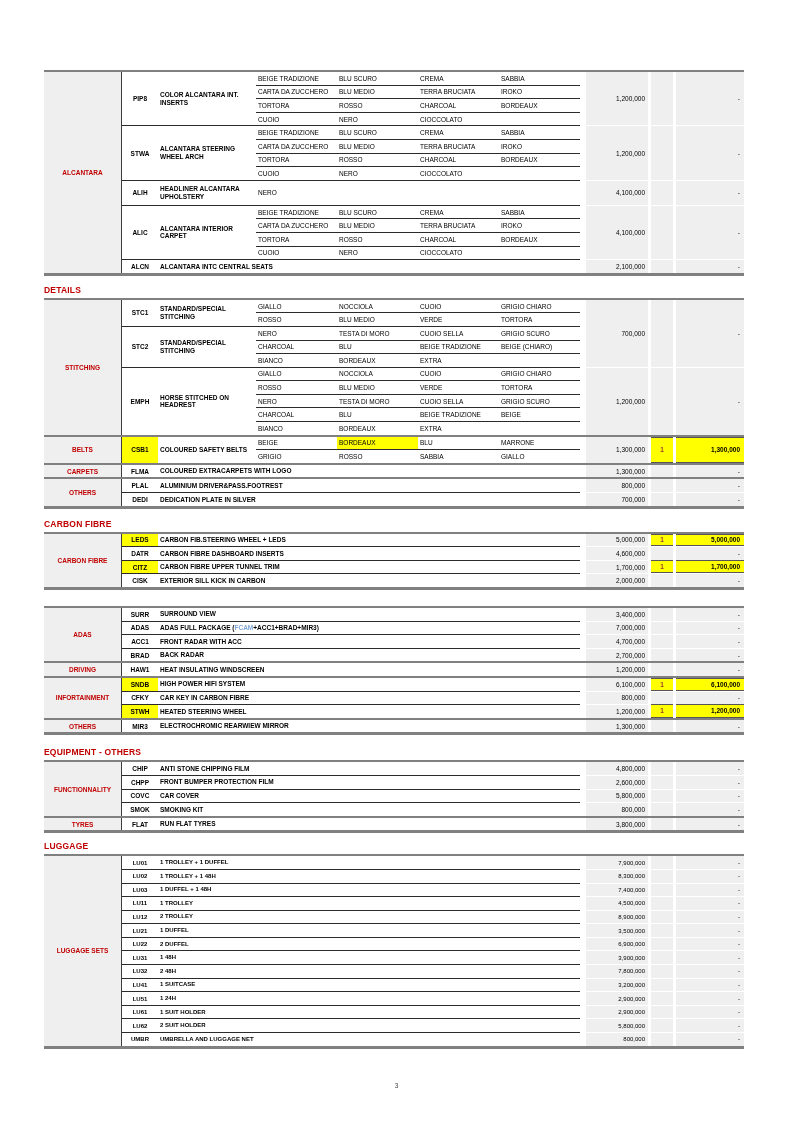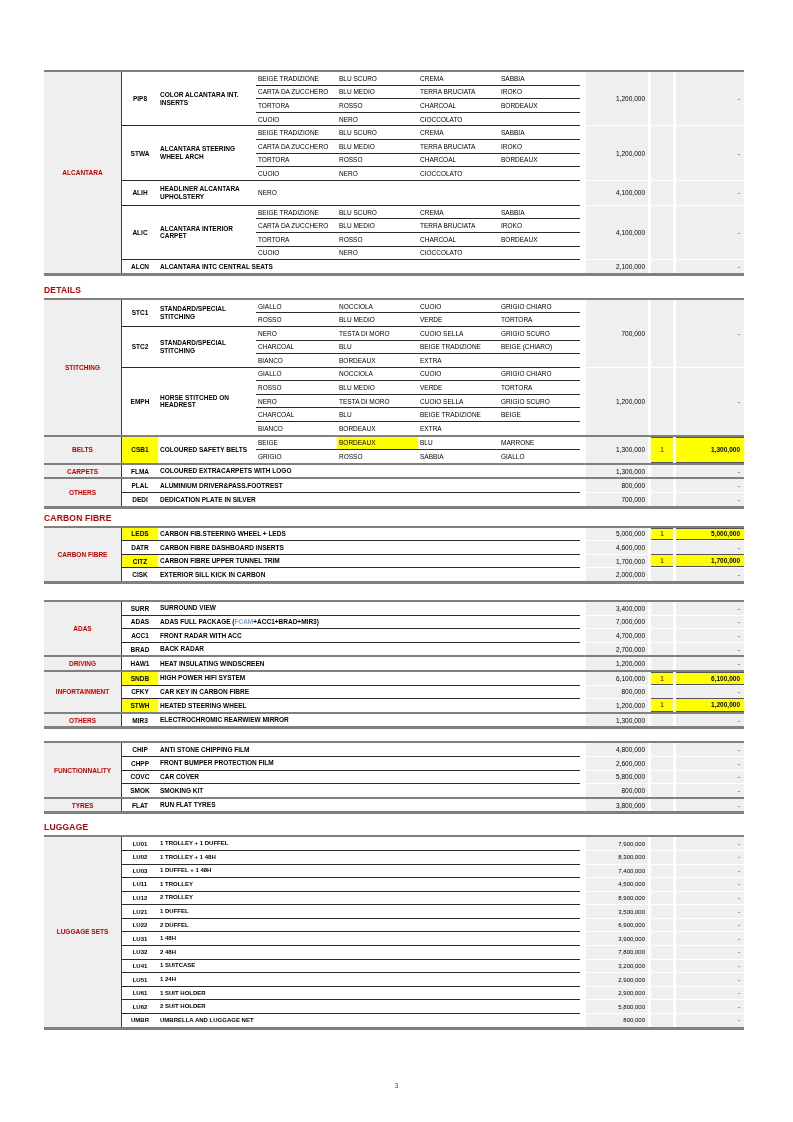--- a/index.html
+++ b/index.html
@@ -2,21 +2,21 @@
 <html><head>
 <meta charset="utf-8">
 <style>
   html,body{margin:0;padding:0;background:#fff;}
   body{width:793px;height:1122px;position:relative;overflow:hidden;
        font-family:"Liberation Sans",sans-serif;color:#000;}
   #doc{padding:70px 49px 11px 44px;}
 
   .section{width:700px;}
   .section.s1{margin-top:9px;}
-  .section.s2{margin-top:4px;}
+  .section.s2{margin-top:10px;}
   .section.s3{margin-top:16px;}
   .section.s4{margin-top:12px;}
   .section.s5{margin-top:8px;}
 
   .section-heading{color:#C00000;font-weight:bold;font-size:8.5px;margin:0 0 3px 0;letter-spacing:.2px;}
 
   .section-table{border-top:2px solid #808080;border-bottom:3px solid #808080;}
   .cat-block{display:flex;align-items:stretch;}
   .cat-block + .cat-block{border-top:2px solid #808080;}
 
@@ -568,20 +568,21 @@
               </div>
               <div class="rc price">1,300,000</div>
               <div class="rc qty"></div>
               <div class="rc total">-</div>
             </div>
           </div>
         </div>
       </div>
     </div>
     <div class="section s4">
+      <div class="section-heading">EQUIPMENT - OTHERS</div>
       <div class="section-table">
         <div class="cat-block">
           <div class="cat-cell">FUNCTIONNALITY</div>
           <div class="cat-units">
             <div class="unit">
               <div class="unit-left">
                 <div class="group">
                   <div class="code">CHIP</div>
                   <div class="desc wide">ANTI STONE CHIPPING FILM</div>
                 </div>

